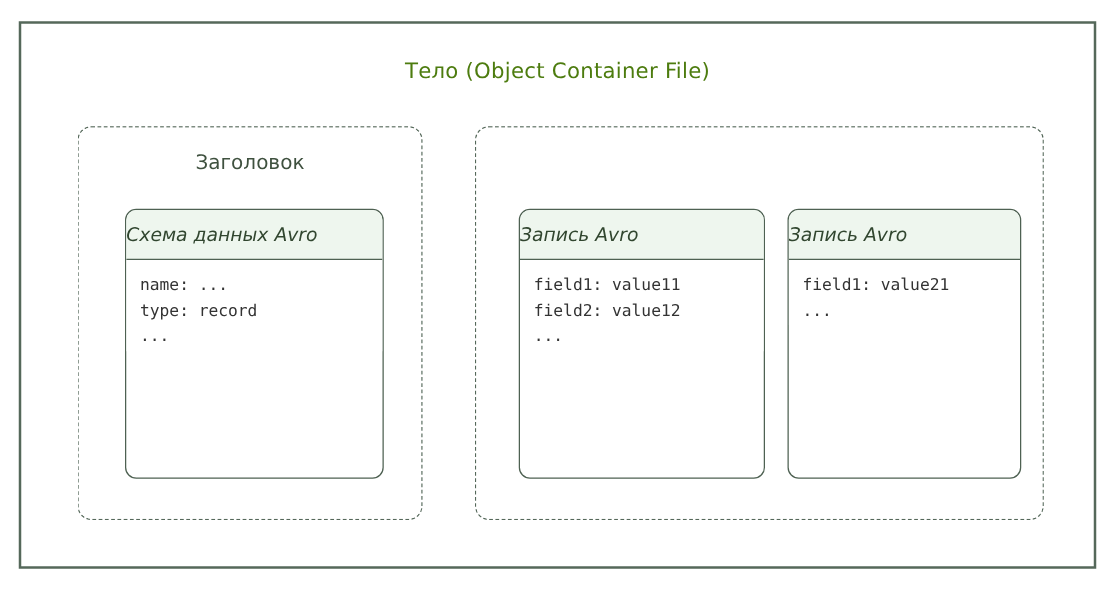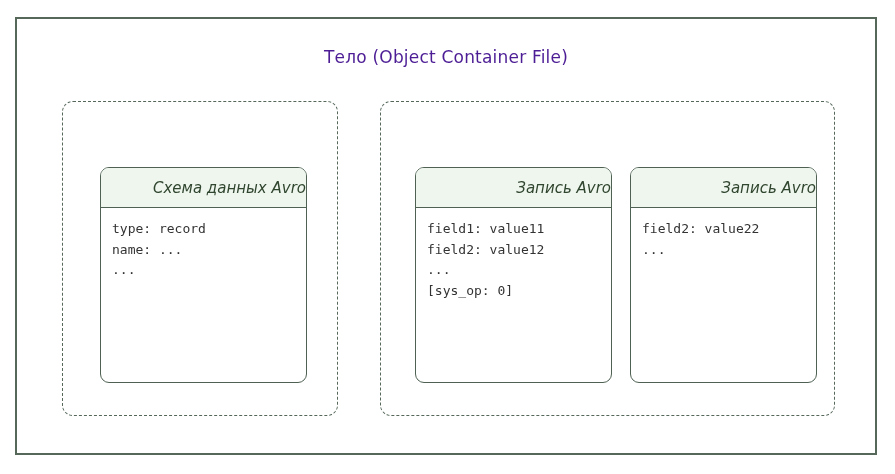--- a/index.html
+++ b/index.html
@@ -34,21 +34,21 @@
     background: #ffffff;
   }
 
   .outer-title {
     position: absolute;
     left: 0;
     top: 28px;
     width: 100%;
     text-align: center;
     font-size: 17px;
-    color: #4c1d95;
+    color: #4d7c0f;
     letter-spacing: 0.2px;
     white-space: nowrap;
   }
 
   
   .dashed-group {
     position: absolute;
     box-sizing: border-box;
     border: 1.7px dashed #55685a;
     border-radius: 11px;
@@ -111,21 +111,21 @@
     height: 216px;
   }
 
   .card-header {
     height: 40px;
     box-sizing: border-box;
     background: #eef6ee;
     border-bottom: 1.4px solid #4e6152;
     display: flex;
     align-items: center;
-    justify-content: flex-end;
+    justify-content: flex-start;
   }
 
   .card-header-label {
     font-size: 15px;
     font-style: italic;
     color: #31462f;
     white-space: nowrap;
   }
 
   .card-body {
@@ -145,53 +145,53 @@
 <body>
 
 <div id="diagram-root">
 
   <div class="outer-box">
 
     <div class="outer-title">Тело (Object Container File)</div>
 
     <div class="dashed-group" id="group-header">
 
+      <div class="group-title">Заголовок</div>
 
       <div class="card" id="card-schema">
         <div class="card-header">
           <span class="card-header-label">Схема данных Avro</span>
         </div>
         <div class="card-body">
+          <div class="code-line">name: ...</div>
           <div class="code-line">type: record</div>
-          <div class="code-line">name: ...</div>
           <div class="code-line">...</div>
         </div>
       </div>
     </div>
 
     <div class="dashed-group" id="group-datablocks">
 
 
       <div class="card" id="card-record-1">
         <div class="card-header">
           <span class="card-header-label">Запись Avro</span>
         </div>
         <div class="card-body">
           <div class="code-line">field1: value11</div>
           <div class="code-line">field2: value12</div>
           <div class="code-line">...</div>
-          <div class="code-line">[sys_op: 0]</div>
         </div>
       </div>
 
       <div class="card" id="card-record-2">
         <div class="card-header">
           <span class="card-header-label">Запись Avro</span>
         </div>
         <div class="card-body">
-          <div class="code-line">field2: value22</div>
+          <div class="code-line">field1: value21</div>
           <div class="code-line">...</div>
         </div>
       </div>
 
     </div>
   </div>
 </div>
 
 </body></html>

